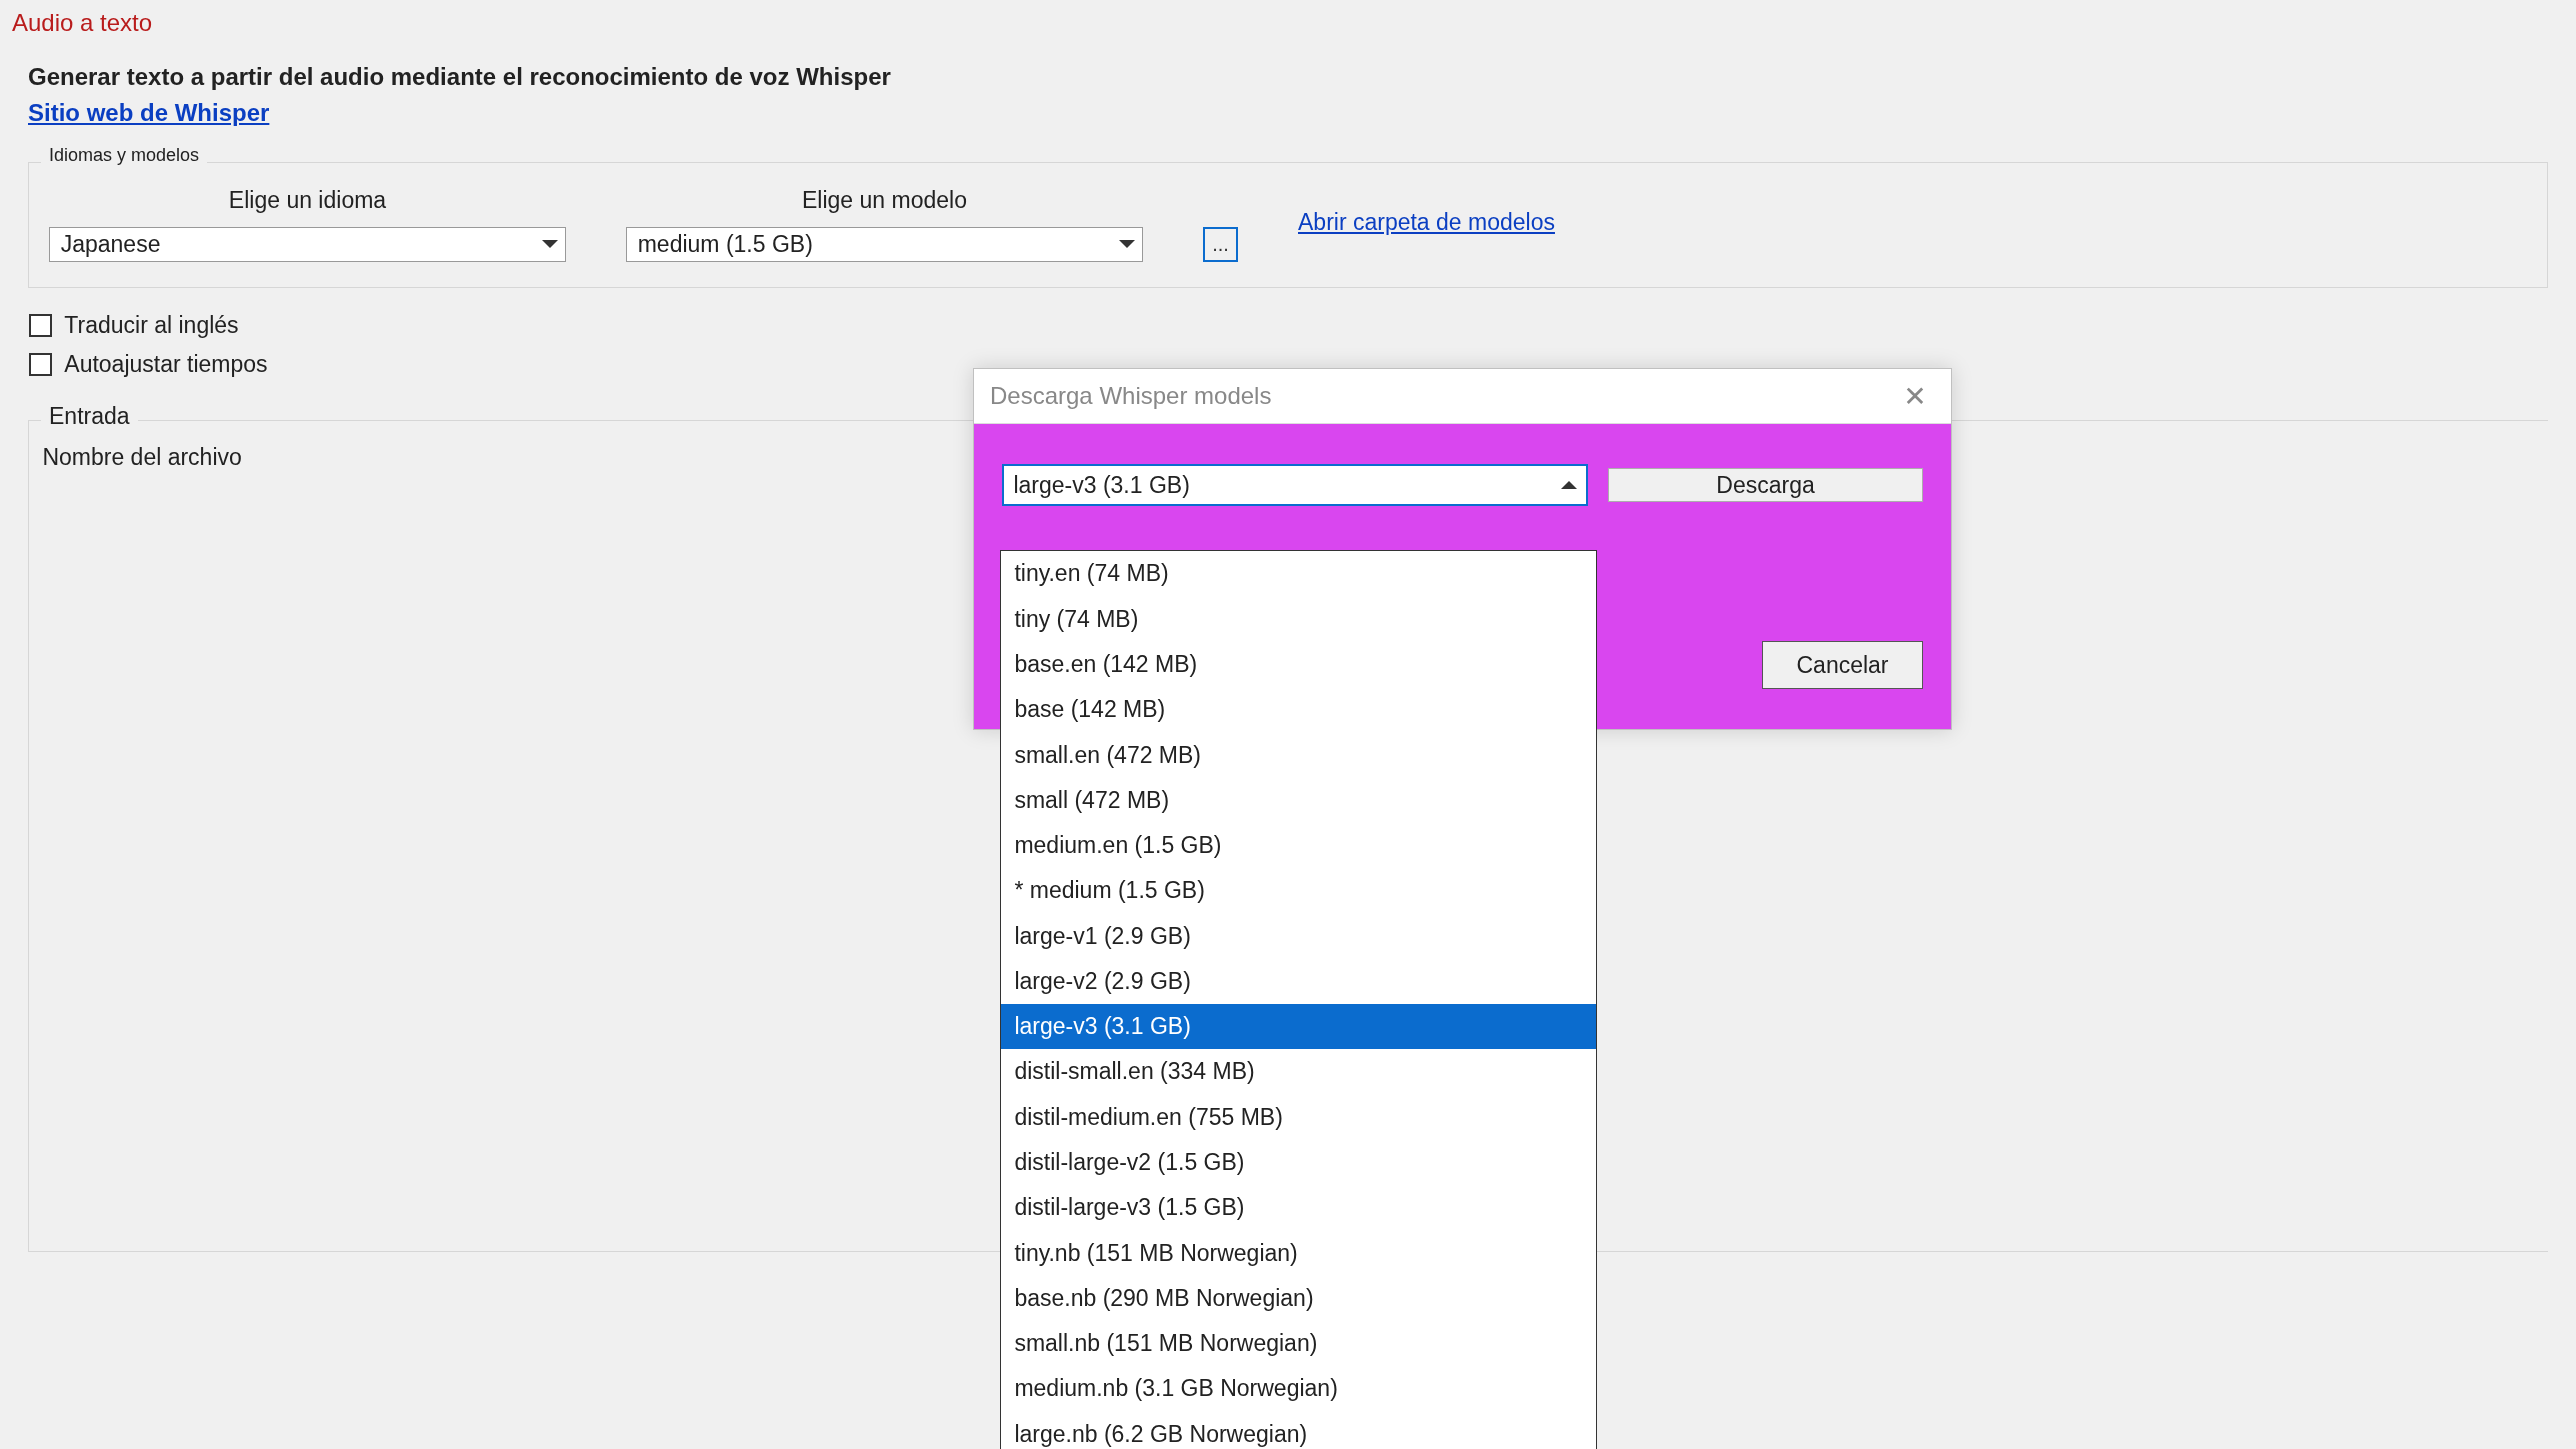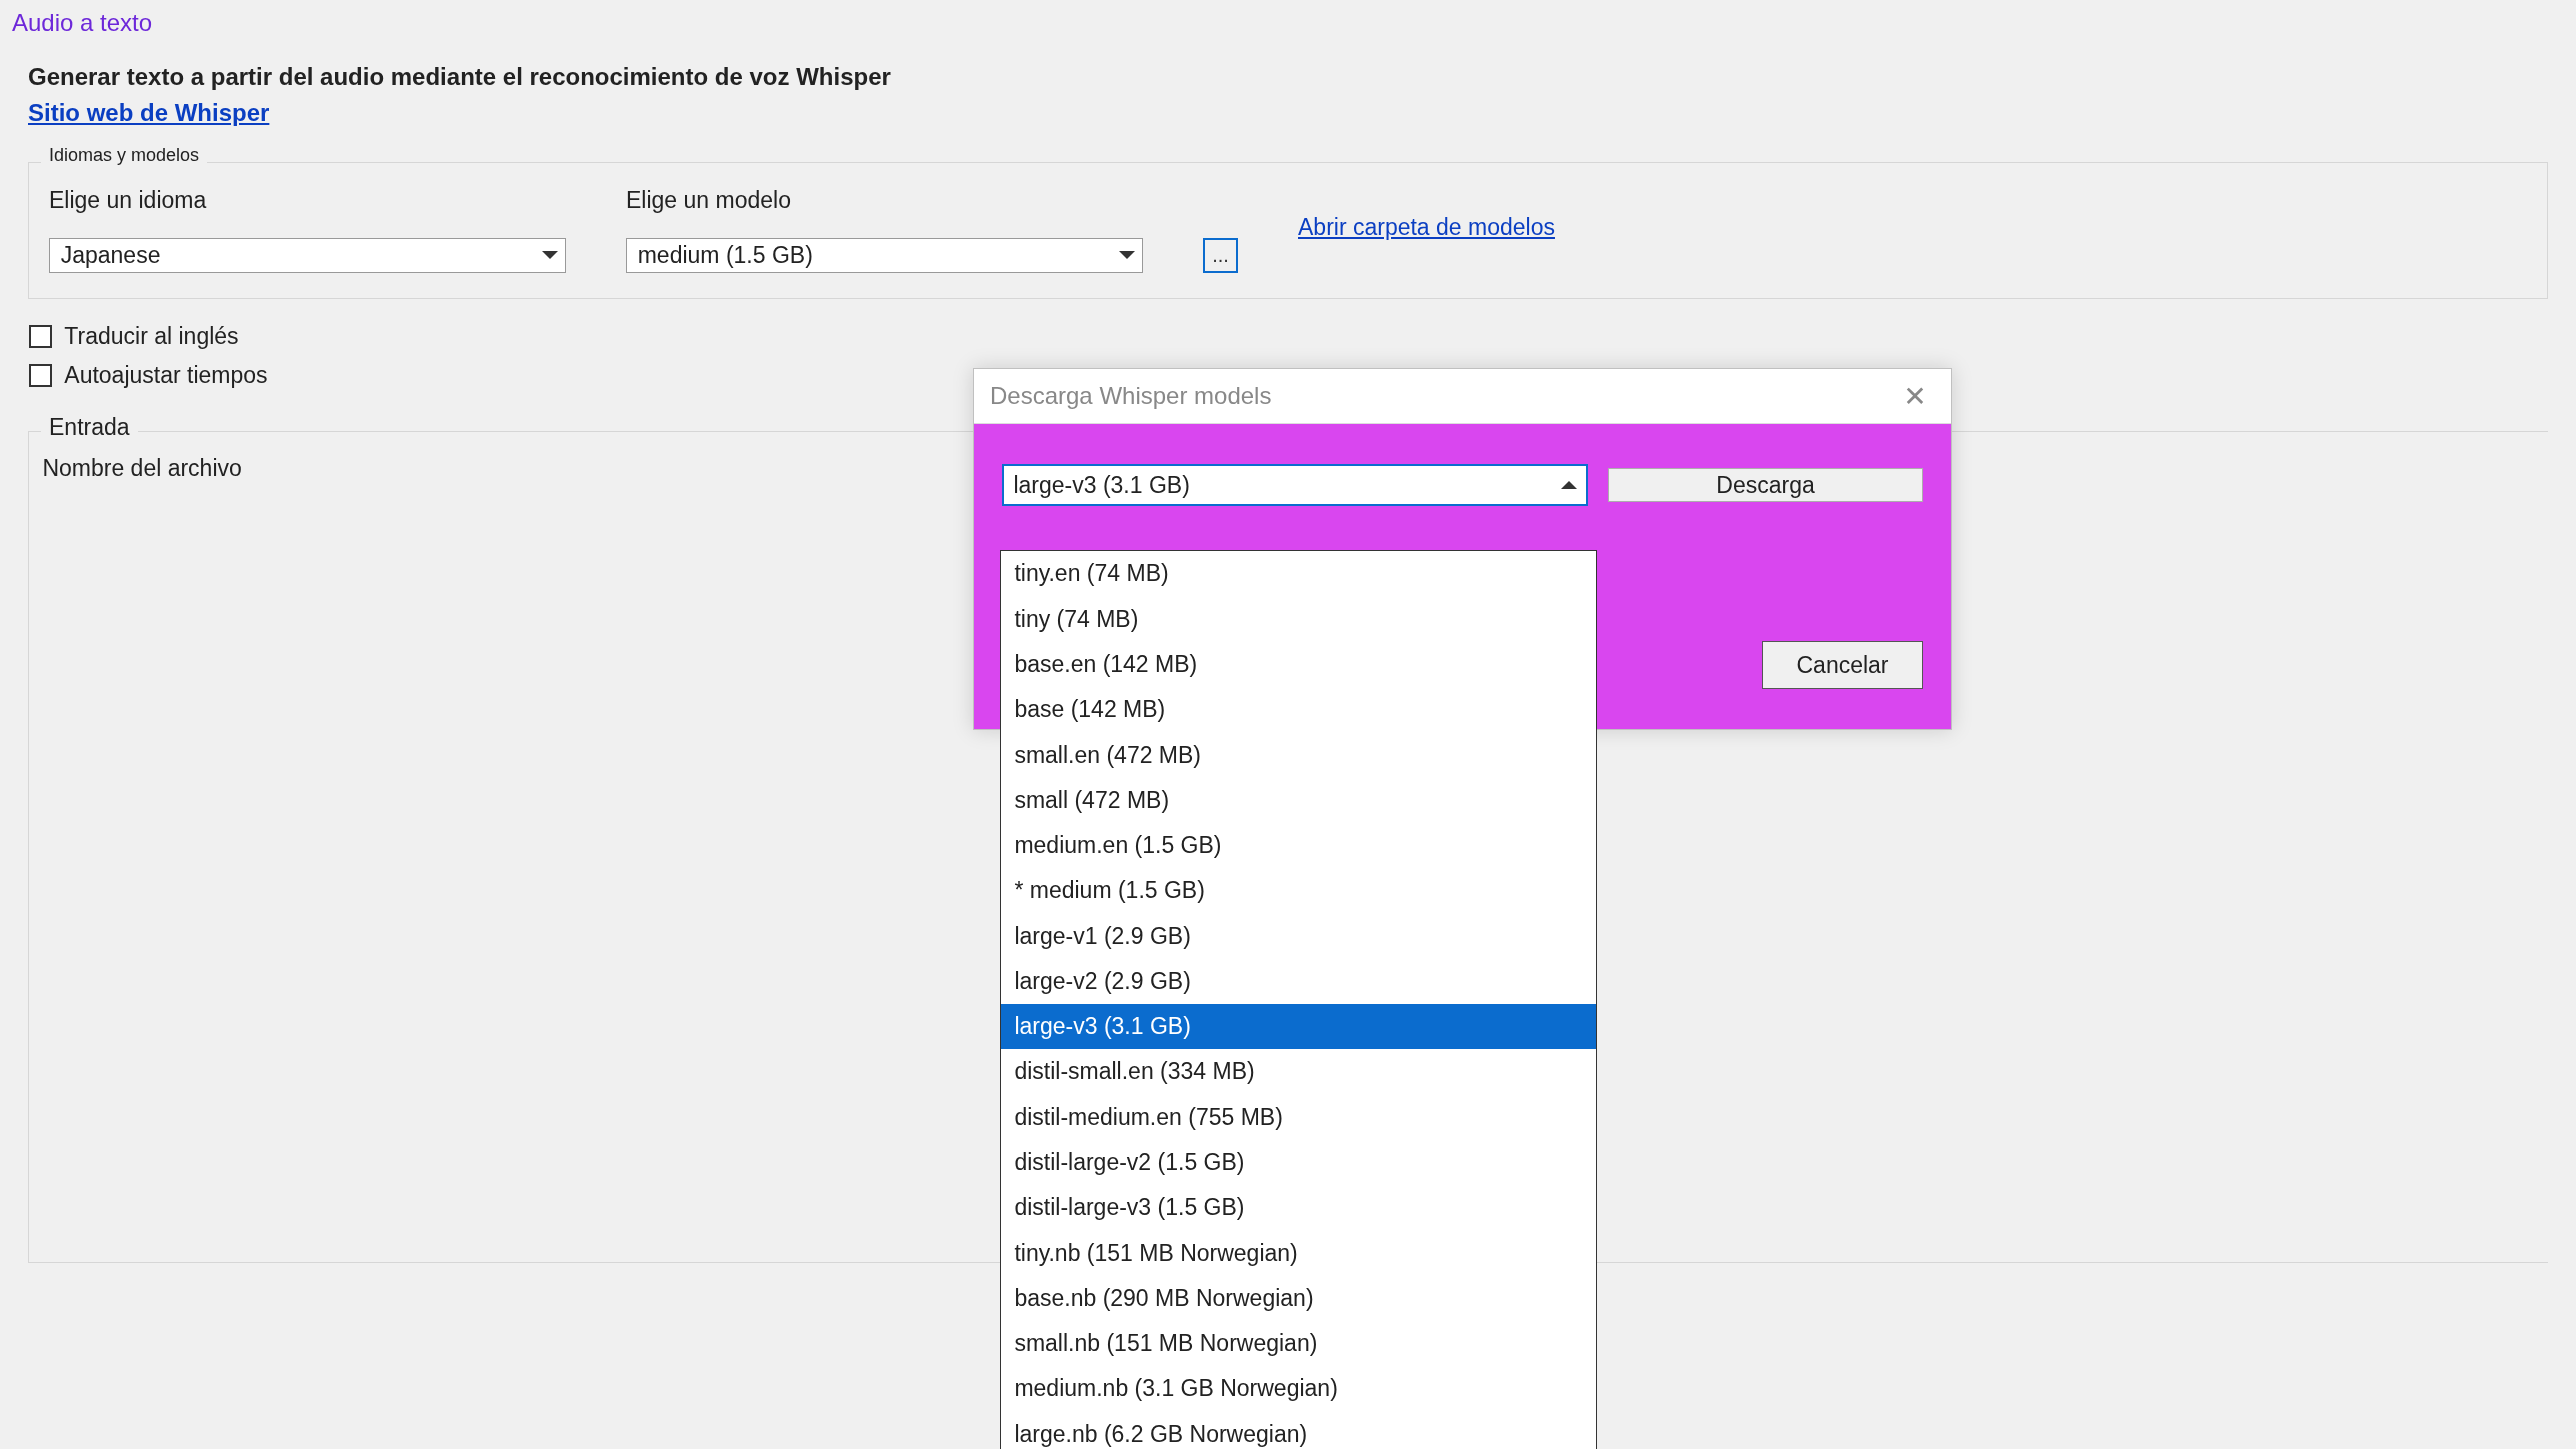--- a/index.html
+++ b/index.html
@@ -11,21 +11,21 @@
   font-family: "Segoe UI", Tahoma, sans-serif;
   font-size: 23px;
   background: #f0f0f0;
   width: 2576px;
   height: 1449px;
   overflow: hidden;
   color: #222;
   position: relative;
 }
 .window-title {
-  color: #6d28d9;
+  color: #b91c1c;
   font-size: 24px;
   padding: 9.4px 0 9.4px 12px;
   background: #f0f0f0;
 }
 .content {
   background: #f0f0f0;
   padding: 12px 28px 0 28px;
 }
 .description {
   font-size: 24px;
@@ -57,21 +57,22 @@
   display: flex;
   align-items: flex-end;
   gap: 60px;
 }
 .field-block {
   display: flex;
   flex-direction: column;
 }
 .field-label {
   font-size: 23px;
-  margin-bottom: 24px;
+  margin-bottom: 13px;
+  text-align: center;
 }
 .combo {
   height: 35px;
   background: #ffffff;
   border: 1.3px solid #999;
   display: flex;
   align-items: center;
   justify-content: space-between;
   padding: 0 6.7px 0 10.7px;
   cursor: pointer;

